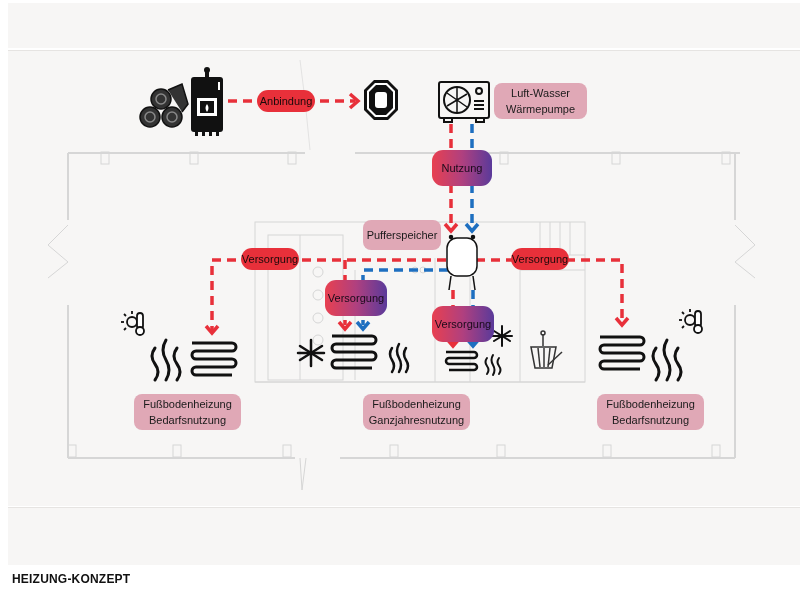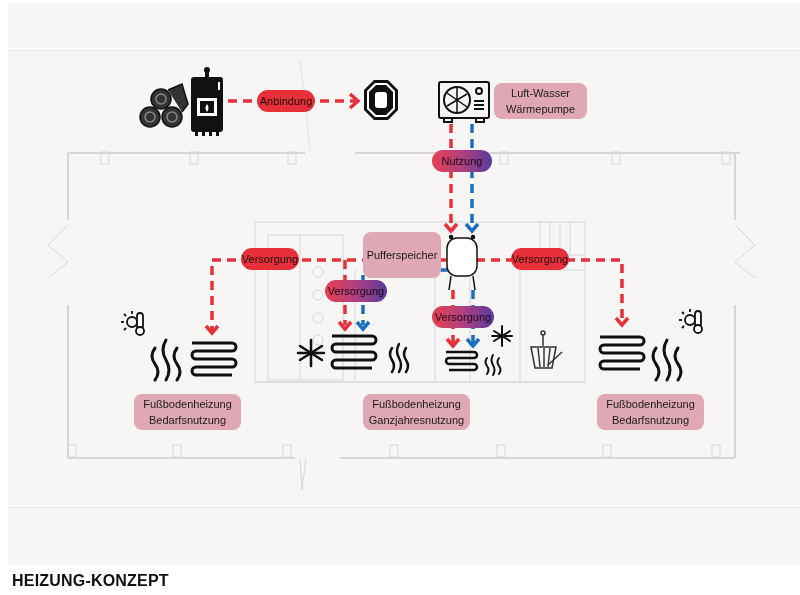--- a/index.html
+++ b/index.html
@@ -1,24 +1,24 @@
 <!DOCTYPE html>
 <html><head>
 <meta charset="utf-8">
 <style>
   html, body { margin:0; padding:0; background:#ffffff; }
   body { width:800px; height:595px; position:relative; overflow:hidden; font-family:"Liberation Sans", sans-serif; }
   .top-band { position:absolute; left:8px; top:3px; width:792px; height:45px; background:#f7f6f5; }
   .main-panel { position:absolute; left:8px; top:50px; width:792px; height:455px; background:#f7f6f5; border-top:1px solid #e6e4e2; }
   .bottom-band { position:absolute; left:8px; top:507px; width:792px; height:57px; background:#f7f6f5; border-top:1px solid #e6e4e2; }
-  .caption { position:absolute; left:12px; top:572px; font-size:16px; font-weight:bold; color:#111; letter-spacing:0.2px; }
+  .caption { position:absolute; left:12px; top:572px; font-size:12px; font-weight:bold; color:#111; letter-spacing:0.2px; }
   svg.diagram { position:absolute; left:0; top:0; }
   .pill { position:absolute; display:flex; align-items:center; justify-content:center; border-radius:13px; font-size:11px; color:#1a1a1a; text-align:center; line-height:16px; }
   .pill.red { background:#e8303a; color:#1a0a0a; height:22px; border-radius:11px; }
-  .pill.grad { background:linear-gradient(90deg,#e84050 0%,#b0407f 50%,#5a3a9a 100%); color:#1a0a1a; height:22px; border-radius:11px; }
+  .pill.grad { background:linear-gradient(90deg,#e84050 0%,#b0407f 50%,#5a3a9a 100%); color:#1a0a1a; height:36px; border-radius:11px; }
   .pill.pink { background:#e0a8b6; color:#1a1a1a; border-radius:8px;justify-content:center; }
 </style>
 </head>
 <body>
 
 <div class="top-band"></div>
 <div class="main-panel"></div>
 <div class="bottom-band"></div>
 
 <svg class="diagram" width="800" height="595" viewBox="0 0 800 595">
@@ -235,21 +235,21 @@
 
 <div class="pill red" style="left:257px;top:90px;width:58px;">Anbindung</div>
 
 <div class="pill pink" style="left:494px;top:83px;width:93px;height:36px;flex-direction:column;">
   <span>Luft-Wasser</span>
   <span>Wärmepumpe</span>
 </div>
 
 <div class="pill grad" style="left:432px;top:150px;width:60px;">Nutzung</div>
 
-<div class="pill pink" style="left:363px;top:232px;width:78px;height:46px;">Pufferspeicher</div>
+<div class="pill pink" style="left:363px;top:220px;width:78px;height:30px;">Pufferspeicher</div>
 
 <div class="pill red" style="left:241px;top:248px;width:58px;">Versorgung</div>
 <div class="pill red" style="left:511px;top:248px;width:58px;">Versorgung</div>
 <div class="pill grad" style="left:325px;top:280px;width:62px;">Versorgung</div>
 <div class="pill grad" style="left:432px;top:306px;width:62px;">Versorgung</div>
 
 <div class="pill pink" style="left:134px;top:394px;width:107px;height:36px;flex-direction:column;">
   <span>Fußbodenheizung</span>
   <span>Bedarfsnutzung</span>
 </div>

